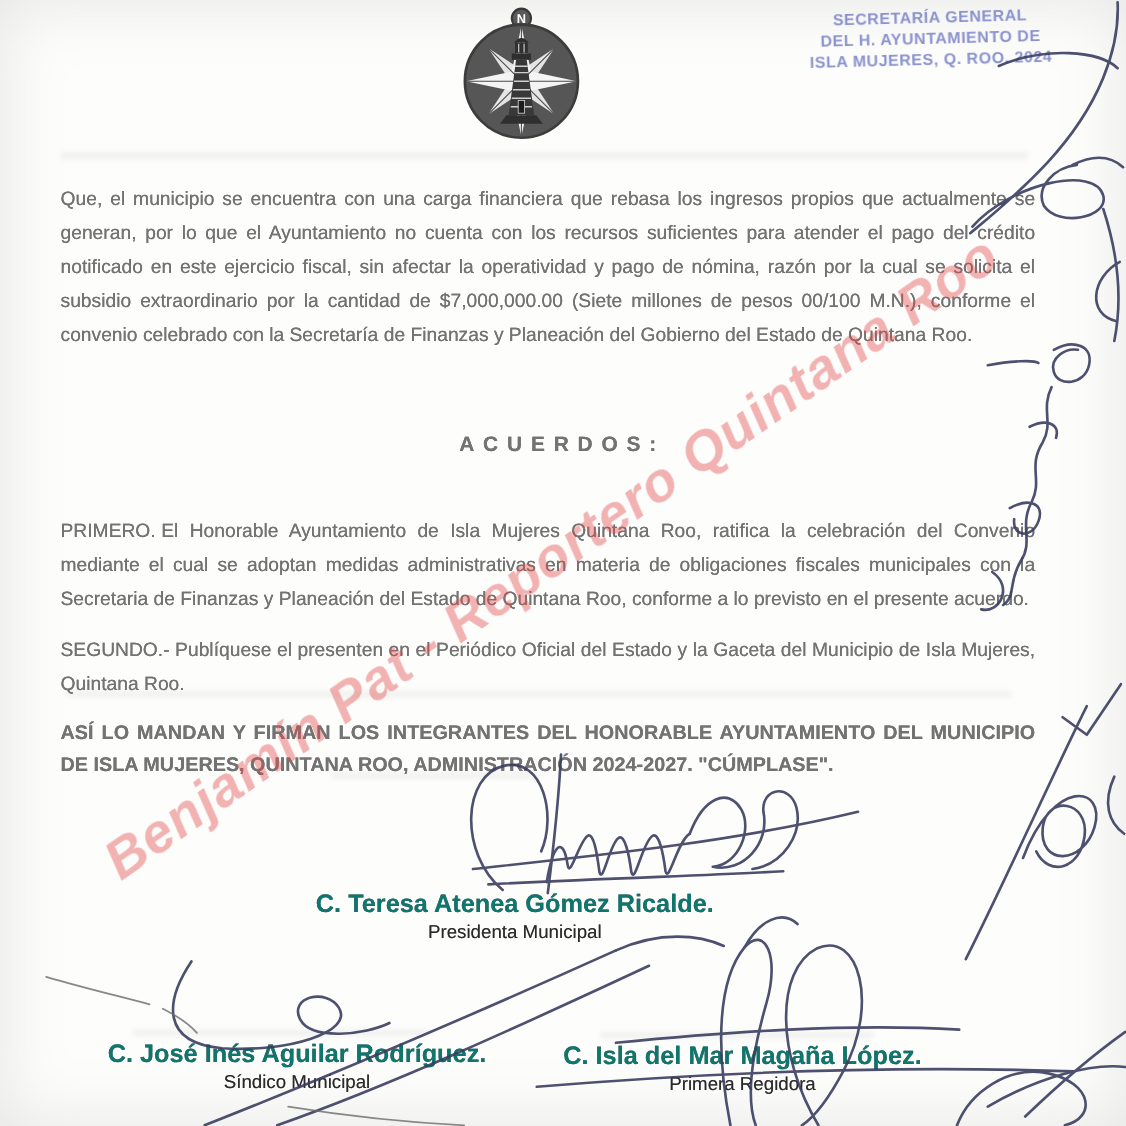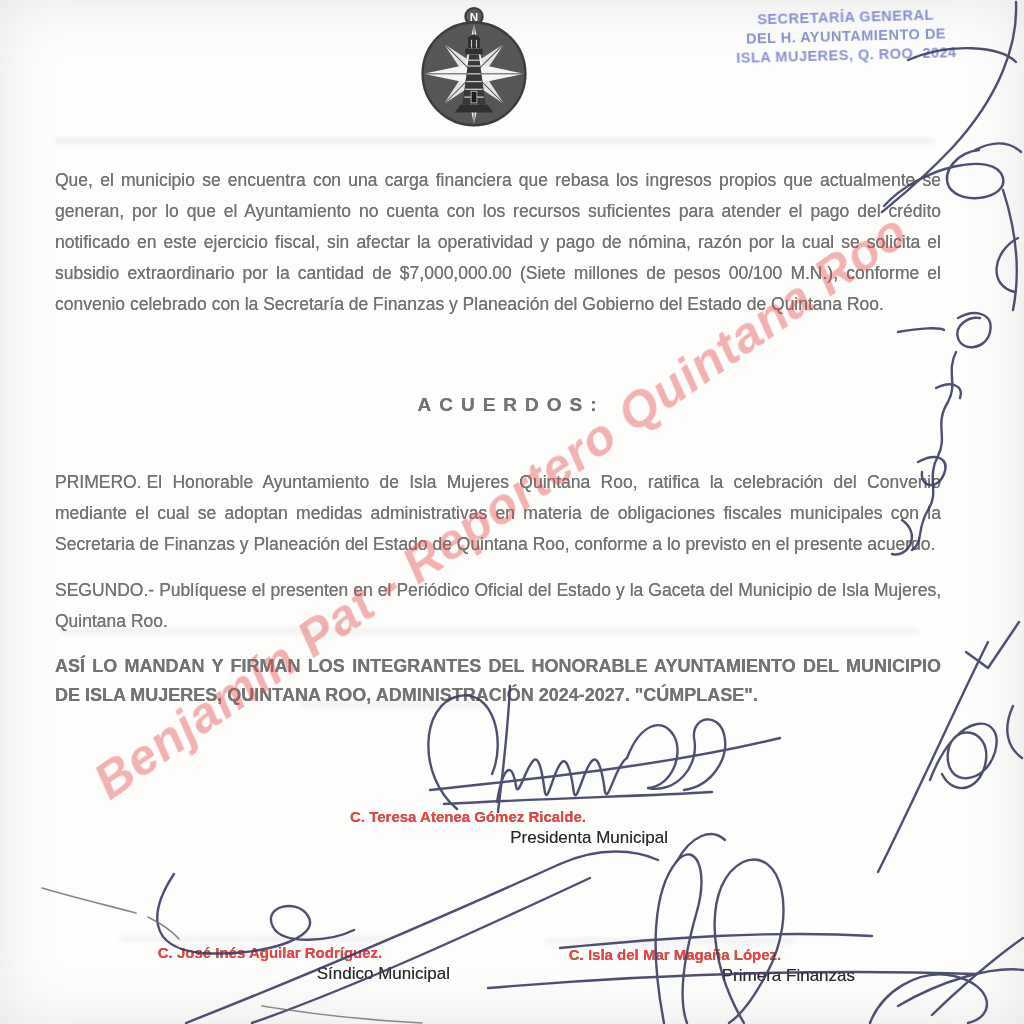--- a/index.html
+++ b/index.html
@@ -21,22 +21,22 @@
   .lbl{font-weight:normal;margin-right:5px;}
   #heading{
     left:11px;top:394px;width:1000px;text-align:center;
     font-size:19px;font-weight:bold;letter-spacing:8px;
   }
   #closing{
     left:55px;top:634px;width:886px;
     font-size:18px;font-weight:bold;line-height:29px;text-align:justify;
   }
   .sig-block{position:absolute;text-align:center;}
-  .sig-name{font-size:15px;font-weight:bold;color:#ef4444;text-shadow:0 0 .5px rgba(30,30,30,.7);}
-  .sig-title{font-size:17px;color:#2a2a2a;margin-top:3px;text-shadow:0 0 .4px rgba(40,40,40,.6);text-align:right;}
+  .sig-name{font-size:23px;font-weight:bold;color:#0f766e;text-shadow:0 0 .5px rgba(30,30,30,.7);}
+  .sig-title{font-size:17px;color:#2a2a2a;margin-top:3px;text-shadow:0 0 .4px rgba(40,40,40,.6);}
   #stamp{
     position:absolute;left:718px;top:8px;width:256px;
     text-align:center;color:#7b84c8;font-weight:bold;font-size:14.5px;line-height:19px;
     letter-spacing:.5px;filter:blur(.7px);opacity:.88;transform:rotate(-1.5deg);
   }
   #watermark{
     position:absolute;left:100px;top:758px;
     transform:rotate(-35deg);transform-origin:0 50%;
     font-size:50px;font-weight:bold;font-style:italic;white-space:nowrap;
     color:rgba(224,74,74,.42);letter-spacing:1px;filter:blur(.4px);
@@ -113,21 +113,21 @@
     <div class="sig-title">Presidenta Municipal</div>
   </div>
 
   <div class="sig-block" style="left:90px;top:944px;width:360px;">
     <div class="sig-name">C. José Inés Aguilar Rodríguez.</div>
     <div class="sig-title">Síndico Municipal</div>
   </div>
 
   <div class="sig-block" style="left:495px;top:946px;width:360px;">
     <div class="sig-name">C. Isla del Mar Magaña López.</div>
-    <div class="sig-title">Primera Finanzas</div>
+    <div class="sig-title">Primera Regidora</div>
   </div>
 
   <div id="watermark">Benjamín Pat - Reportero Quintana Roo</div>
 
   <svg id="ink" width="1024" height="1024" viewBox="0 0 1024 1024">
     <g fill="none" stroke="#3a3e60" stroke-width="2.4" stroke-linecap="round" stroke-linejoin="round" opacity="0.9">
 
       <g>
         <path d="M457,809 C417,776 420,704 459,696 C494,689 506,742 492,774"></path>
         <path d="M510,686 C508,726 503,772 498,812"></path>

